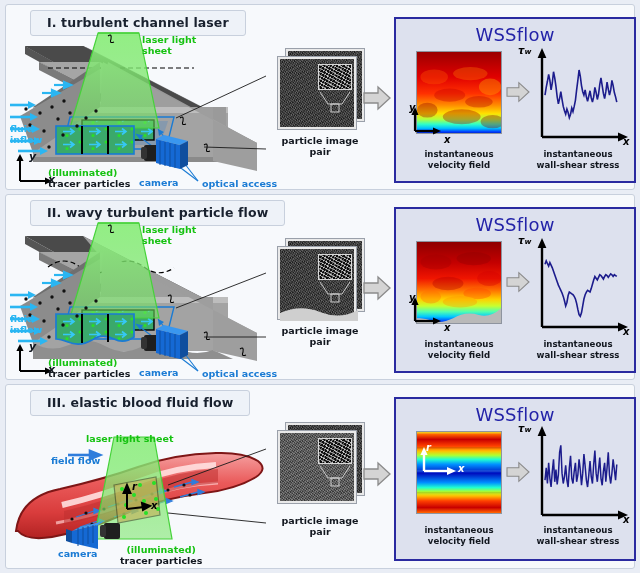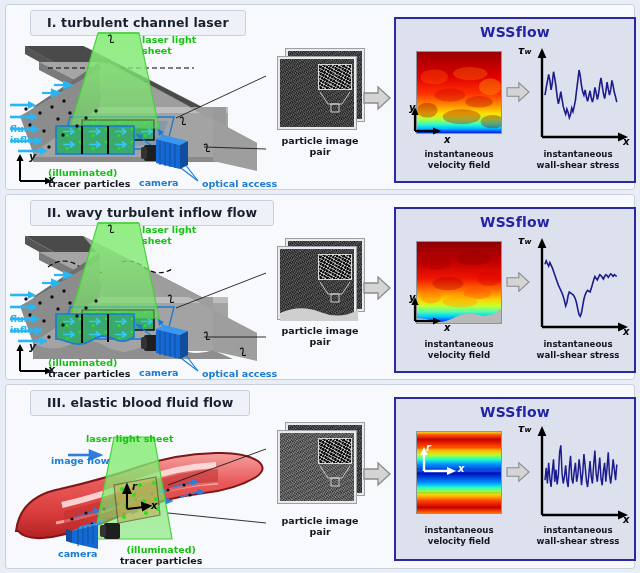--- a/index.html
+++ b/index.html
@@ -79,21 +79,21 @@
 
   
   .wss{
     position:absolute;
     background:#dde1ee;
     border:2px solid #2a2aa0;
     box-sizing:border-box;
   }
   .wss-title{
     position:absolute;left:0;right:0;top:5px;
-    text-align:center;font-size:14px;font-weight:bold;color:#2323a8;
+    text-align:center;font-size:18px;font-weight:normal;color:#2323a8;
     letter-spacing:.2px;
   }
   .vfield{position:absolute;border:1px solid #8e949f;box-sizing:border-box;overflow:hidden;}
   .cap{
     position:absolute;text-align:center;
     font-size:8.6px;font-weight:bold;color:#12171f;line-height:1.25;
     white-space:pre;
   }
   .plotbox{position:absolute;}
   .plotbox svg{display:block;}
@@ -341,21 +341,21 @@
       <div class="axlbl" style="left:122px;top:26px;">
         <span>τ</span><span class="sub" style="font-size:7.5px;">w</span>
       </div>
       <div class="axlbl" style="left:227px;top:117px;">x</div>
       <div class="cap" style="left:126px;top:130px;width:112px;">instantaneous
 wall-shear stress</div>
     </div>
   </div>
 
   <div class="panel" id="panel-2">
-    <div class="panel-title">II. wavy turbulent inflow flow</div>
+    <div class="panel-title">II. wavy turbulent particle flow</div>
 
     <div class="scene">
       <svg width="262" height="168" viewBox="0 0 262 168">
         <defs>
           <linearGradient id="laserg2" x1="0" y1="0" x2="0" y2="1">
             <stop offset="0" stop-color="#8dee7e" stop-opacity=".95"></stop>
             <stop offset="1" stop-color="#6fe05e" stop-opacity=".55"></stop>
           </linearGradient>
           <pattern id="flowpat2" width="26" height="13" patternUnits="userSpaceOnUse">
             <rect width="26" height="13" fill="#3aa96b"></rect>
@@ -680,21 +680,21 @@
         <path d="M160,84 L258,48" stroke="#1a1a1a" stroke-width="0.9" fill="none"></path>
         <path d="M160,112 L258,122" stroke="#1a1a1a" stroke-width="0.9" fill="none"></path>
 
         <g stroke="#2f7ddc" stroke-width="2.6" fill="#2f7ddc">
           <path d="M60,54 L84,54"></path>
             <polygon points="82,50 92,54 82,58"></polygon>
         </g>
       </svg>
 
       <div class="lbl green" style="left:78px;top:33px;text-align:center;">laser light sheet</div>
-      <div class="lbl blue" style="left:43px;top:55px;">image flow</div>
+      <div class="lbl blue" style="left:43px;top:55px;">field flow</div>
       <div class="lbl blue" style="left:50px;top:148px;">camera</div>
       <div class="lbl" style="left:112px;top:144px;color:#12171f;text-align:center;"><span style="color:#16c211;">(illuminated)</span><br>tracer particles</div>
       <div class="axlbl" style="left:124px;top:80px;font-size:10px;">r</div>
       <div class="axlbl" style="left:143px;top:99px;font-size:10px;">x</div>
     </div>
 
     <div class="pip" style="left:268px;top:38px;width:92px;height:110px;">
       <div class="card" style="left:12px;top:0;width:78px;height:72px;"></div>
       <div class="card" style="left:4px;top:8px;width:78px;height:72px;background:repeating-linear-gradient(37deg, rgba(255,255,255,.16) 0 1px, rgba(0,0,0,.12) 1px 2px),repeating-linear-gradient(121deg, rgba(255,255,255,.15) 0 1px, rgba(0,0,0,.13) 1px 2px),#4a4a4a;">
         <div class="inset" style="left:38px;top:5px;width:34px;height:26px;"></div>

